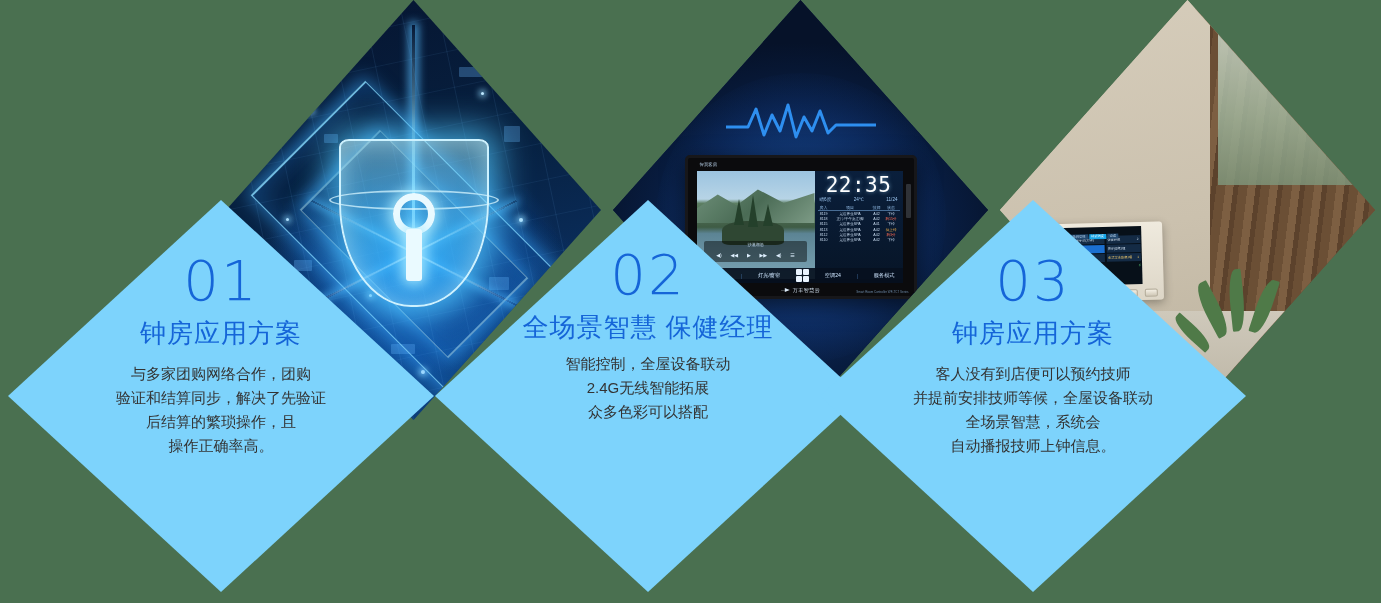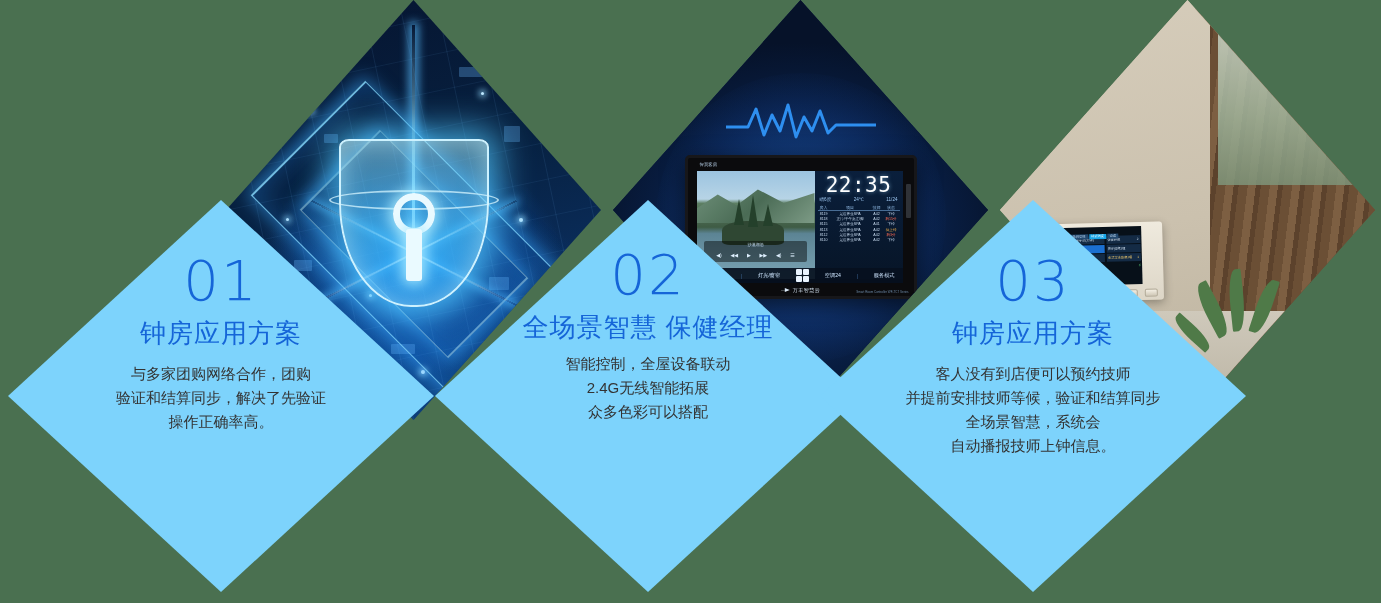--- a/index.html
+++ b/index.html
@@ -711,20 +711,21 @@
 
   <div class="card-diamond card-1">
     <div class="card-content">
       <div class="card-num">01</div>
       <div class="card-title">
         <span class="ln">钟房应用方案</span>
       </div>
       <div class="card-body">
         <span class="ln">与多家团购网络合作，团购</span>
         <span class="ln">验证和结算同步，解决了先验证</span>
+        <span class="ln">后结算的繁琐操作，且</span>
         <span class="ln">操作正确率高。</span>
       </div>
     </div>
   </div>
 
   <div class="card-diamond card-2">
     <div class="card-content">
       <div class="card-num">02</div>
       <div class="card-title">
         <span class="ln">全场景智慧</span>
@@ -739,20 +740,20 @@
   </div>
 
   <div class="card-diamond card-3">
     <div class="card-content">
       <div class="card-num">03</div>
       <div class="card-title">
         <span class="ln">钟房应用方案</span>
       </div>
       <div class="card-body">
         <span class="ln">客人没有到店便可以预约技师</span>
-        <span class="ln">并提前安排技师等候，验证和结算同步</span>
+        <span class="ln">并提前安排技师等候，全屋设备联动</span>
         <span class="ln">全场景智慧，系统会</span>
         <span class="ln">自动播报技师上钟信息。</span>
       </div>
     </div>
   </div>
 
 </div>
 
 </body></html>

